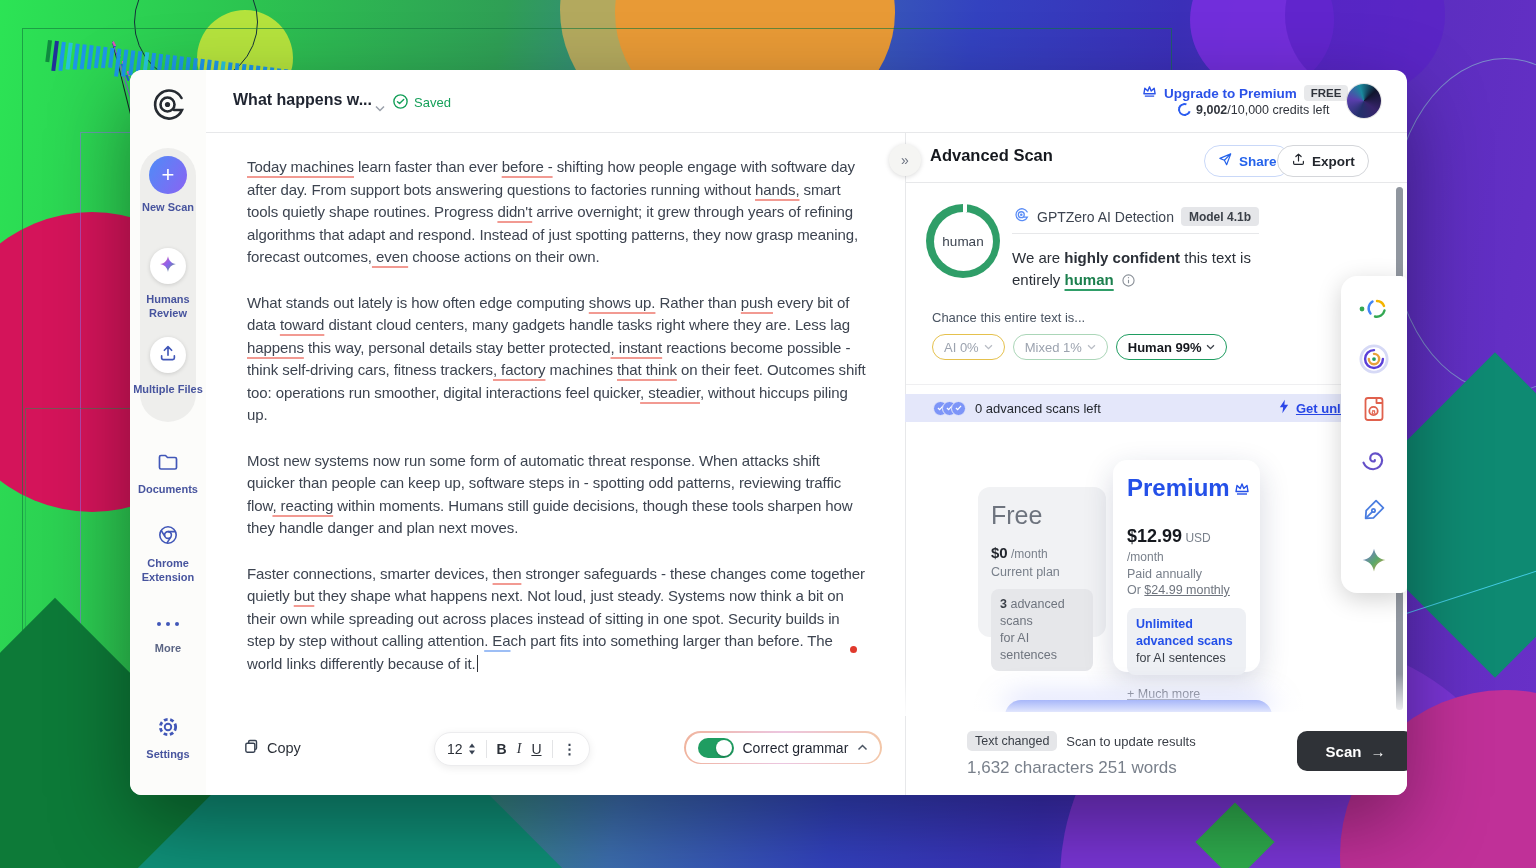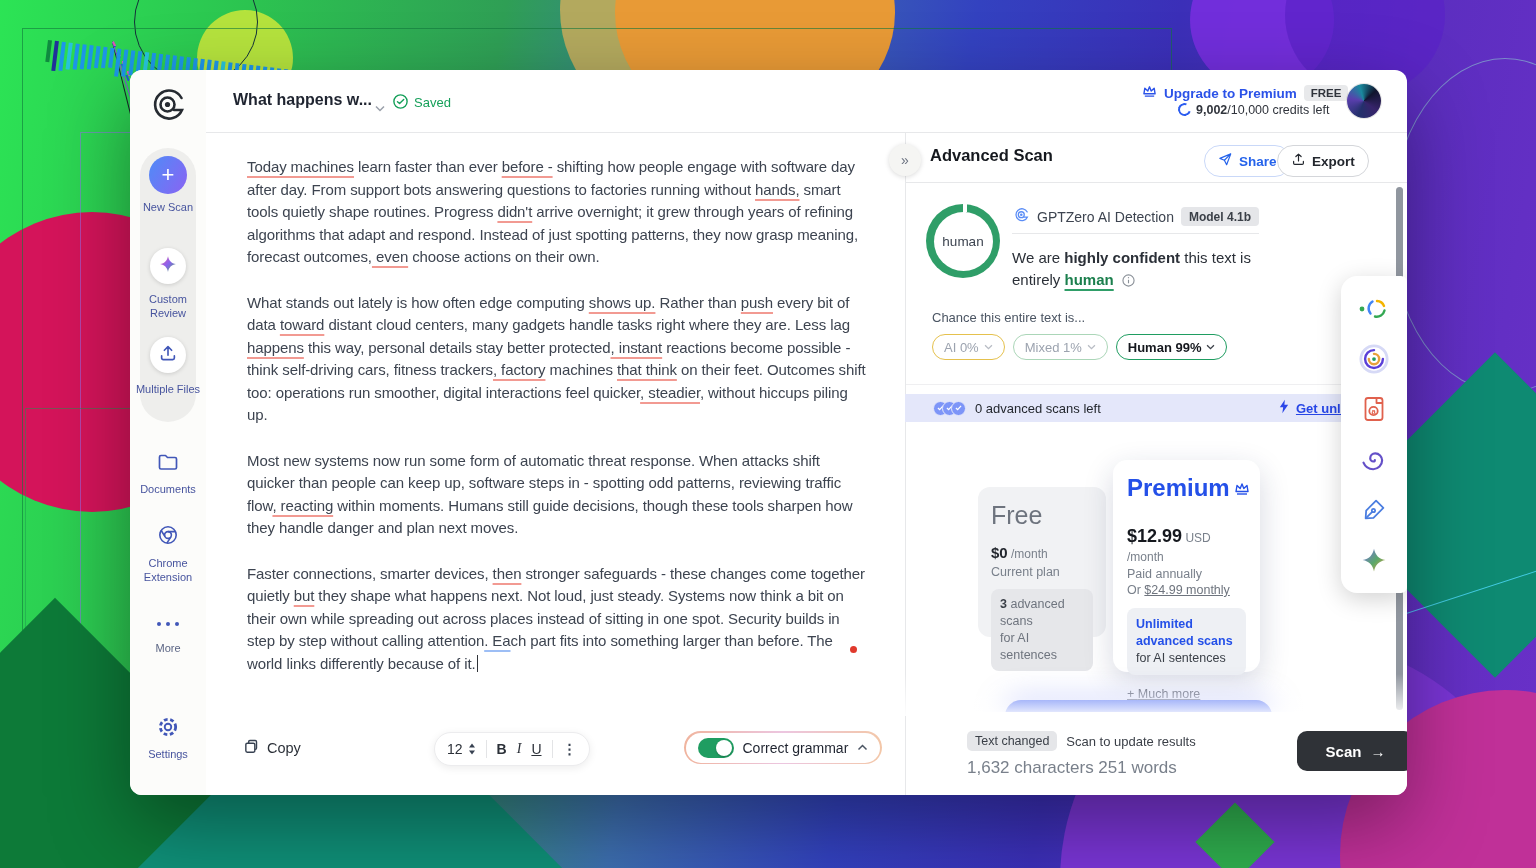--- a/index.html
+++ b/index.html
@@ -8,21 +8,21 @@
   body{position:relative;background:linear-gradient(100deg,#2ce455 0%,#2cc350 15%,#2f9f55 30%,#3d6fb0 45%,#3342c0 58%,#3b2fb8 70%,#5c2ec0 85%,#6a30c8 100%);}
 
   
   .shape{position:absolute;}
   .circle{border-radius:50%;}
   .bar-line{position:absolute;transform-origin:top left;}
 
   
   .window{position:absolute;left:130px;top:70px;width:1277px;height:725px;background:#fff;border-radius:12px;box-shadow:0 30px 80px rgba(0,0,0,.38);overflow:hidden;z-index:10;}
   .sidebar{position:absolute;left:0;top:0;width:76px;height:725px;background:#fcfcfa;}
-  .side-label{font-size:11px;color:#47549e;text-align:center;line-height:14px;font-weight:400;}
+  .side-label{font-size:11px;color:#47549e;text-align:center;line-height:14px;font-weight:700;}
   .side-group{position:absolute;left:10px;top:78px;width:56px;height:274px;background:#eeeeec;border-radius:28px;}
   .newscan-btn{position:absolute;left:19px;top:86px;width:38px;height:38px;border-radius:50%;background:linear-gradient(120deg,#4f8cf7,#8a63f3);color:#fff;font-size:22px;display:flex;align-items:center;justify-content:center;font-weight:400;}
   .white-circ{position:absolute;width:36px;height:36px;border-radius:50%;background:#fff;box-shadow:0 1px 4px rgba(0,0,0,.15);display:flex;align-items:center;justify-content:center;}
   .dots3{width:22px;height:4px;display:flex;justify-content:space-between;}
   .dots3 i{width:4px;height:4px;border-radius:50%;background:#4157b8;}
 
   .hdr-title{font-size:16px;font-weight:700;color:#1f2430;}
   .saved{color:#16a05a;font-size:13px;font-weight:500;}
   .divider-h{position:absolute;height:1px;background:#e7e8ea;}
   .divider-v{position:absolute;width:1px;background:#e7e8ea;}
@@ -201,21 +201,21 @@
             <defs>
               <linearGradient id="g1" x1="0" y1="0" x2="1" y2="1">
                 <stop offset="0" stop-color="#e85ca0"></stop>
                 <stop offset=".5" stop-color="#8a63f0"></stop>
                 <stop offset="1" stop-color="#46a85e"></stop>
               </linearGradient>
             </defs>
             <path d="M12 1.5 C13.2 7.5 16.5 10.8 22.5 12 C16.5 13.2 13.2 16.5 12 22.5 C10.8 16.5 7.5 13.2 1.5 12 C7.5 10.8 10.8 7.5 12 1.5 Z" fill="url(#g1)"></path>
           </svg></span>
     </div>
-    <div class="a side-label" style="left:0;top:222px;width:76px;">Custom Review</div>
+    <div class="a side-label" style="left:0;top:222px;width:76px;">Humans Review</div>
     <div class="white-circ" style="left:20px;top:267px;">
       <span><svg width="20" height="20" viewBox="0 0 22 22" fill="none" stroke="#4157b8" stroke-width="1.8" stroke-linecap="round" stroke-linejoin="round">
             <path d="M11 13.5 V4.5 M7 8 L11 4 L15 8"></path>
             <path d="M4 14 v2.5 a1.8 1.8 0 0 0 1.8 1.8 h10.4 a1.8 1.8 0 0 0 1.8 -1.8 V14"></path>
           </svg></span>
     </div>
     <div class="a side-label" style="left:0;top:312px;width:76px;">Multiple Files</div>
 
     <div class="a" style="left:27px;top:382px;"><svg width="22" height="20" viewBox="0 0 22 20" fill="none" stroke="#4157b8" stroke-width="1.7" stroke-linejoin="round">
           <path d="M2.5 5 a1.5 1.5 0 0 1 1.5 -1.5 h4.5 l2 2 h7.5 a1.5 1.5 0 0 1 1.5 1.5 v8.5 a1.5 1.5 0 0 1 -1.5 1.5 h-14 a1.5 1.5 0 0 1 -1.5 -1.5 z"></path>

